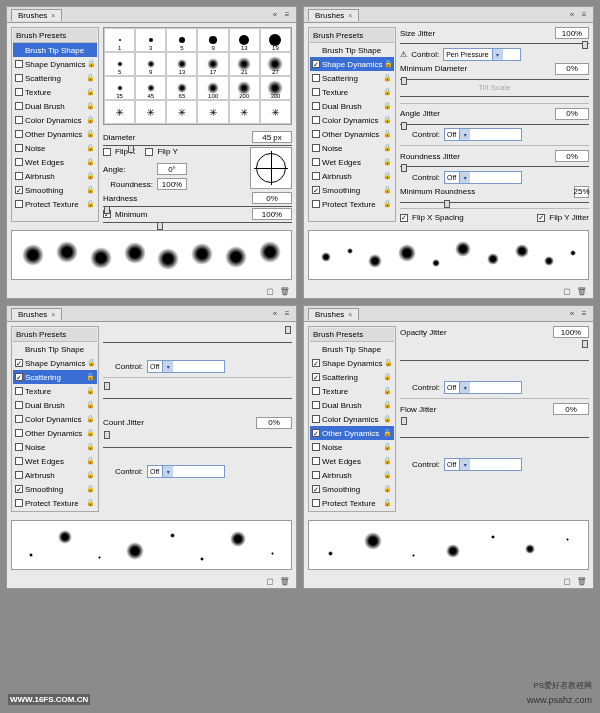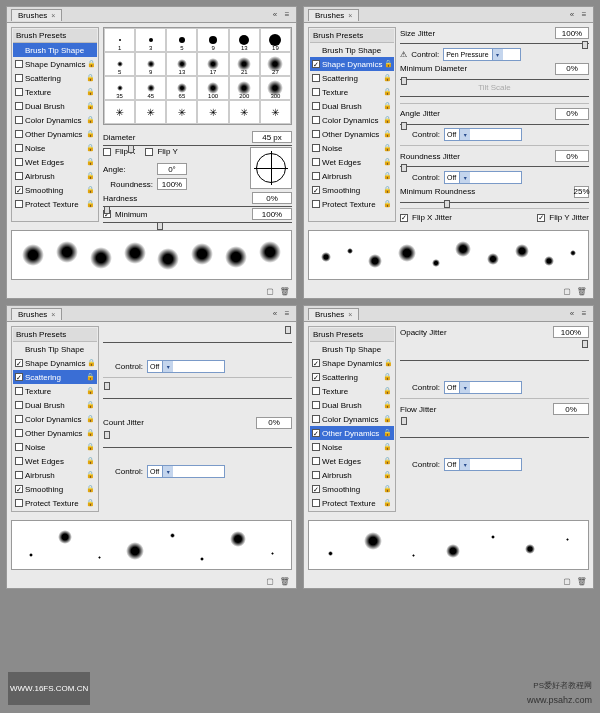--- a/index.html
+++ b/index.html
@@ -36,21 +36,21 @@
 .footer-icons { height: 14px; display: flex; justify-content: flex-end; gap: 6px; padding: 0 6px; align-items: center; }
 .footer-icons span { font-size: 8px; color: #555; }
 .select { border: 1px solid #7a9ac8; background: #fff; height: 13px; display: inline-flex; align-items: center; padding: 0 2px; font-size: 7px; position: relative; }
 .select .arrow { background: #c4d5ed; border-left: 1px solid #7a9ac8; width: 11px; height: 11px; display: flex; align-items: center; justify-content: center; margin-left: 3px; margin-right: -2px; color: #2a4d8f; font-size: 6px; }
 .hr { border-top: 1px solid #bbb; margin: 2px 0; }
 .anglebox { width: 42px; height: 42px; border: 1px solid #999; background: #fff; display: flex; align-items: center; justify-content: center; }
 .circle { width: 30px; height: 30px; border: 1px solid #000; border-radius: 50%; position: relative; }
 .circle::before { content: ""; position: absolute; top: 50%; left: -3px; right: -3px; border-top: 1px solid #000; }
 .circle::after { content: ""; position: absolute; left: 50%; top: -3px; bottom: -3px; border-left: 1px solid #000; }
 .watermark { position: absolute; font-size: 8px; color: rgba(0,0,0,0.5); margin-top: 47px; }
-.wm1 { bottom: 8px; left: 8px; color:#fff; background:rgba(0,0,0,0.3); padding:12px 2px; }
+.wm1 { bottom: 8px; left: 8px; color:#fff; background:rgba(0,0,0,0.3); padding:1px 2px;font-weight:bold; }
 .wm2 { bottom: 22px; right: 8px; color: #333; }
 .wm3 { bottom: 8px; right: 8px; color: #333; font-size:9px; }
 .disabled { color: #aaa; justify-content: center; }
 </style>
 </head>
 <body>
 
 <div class="panel">
   <div class="titlebar">
     <div class="tab">
@@ -427,21 +427,21 @@
           <label>Minimum Roundness</label>
           <div style="flex:1"></div>
           <span class="inputbox" style="width:15px">25%</span>
         </div>
       <div class="slider">
           <div class="handle" style="left:25%"></div>
         </div>
       <div class="hr"></div>
       <div class="row">
           <span class="cb checked"></span>
-          <span>Flip X Jitter</span>
+          <span>Flip X Spacing</span>
           <div style="flex:1"></div>
           <span class="cb checked"></span>
           <span>Flip Y Jitter</span>
         </div>
     </div>
   </div>
   <div class="preview" id="pv2">
       <div class="pdot" style="width: 10px; height: 10px; transform: translateY(2px);"></div>
       <div class="pdot" style="width: 6px; height: 6px; transform: translateY(-4px);"></div>
       <div class="pdot" style="width: 14px; height: 14px; transform: translateY(6px);"></div>

